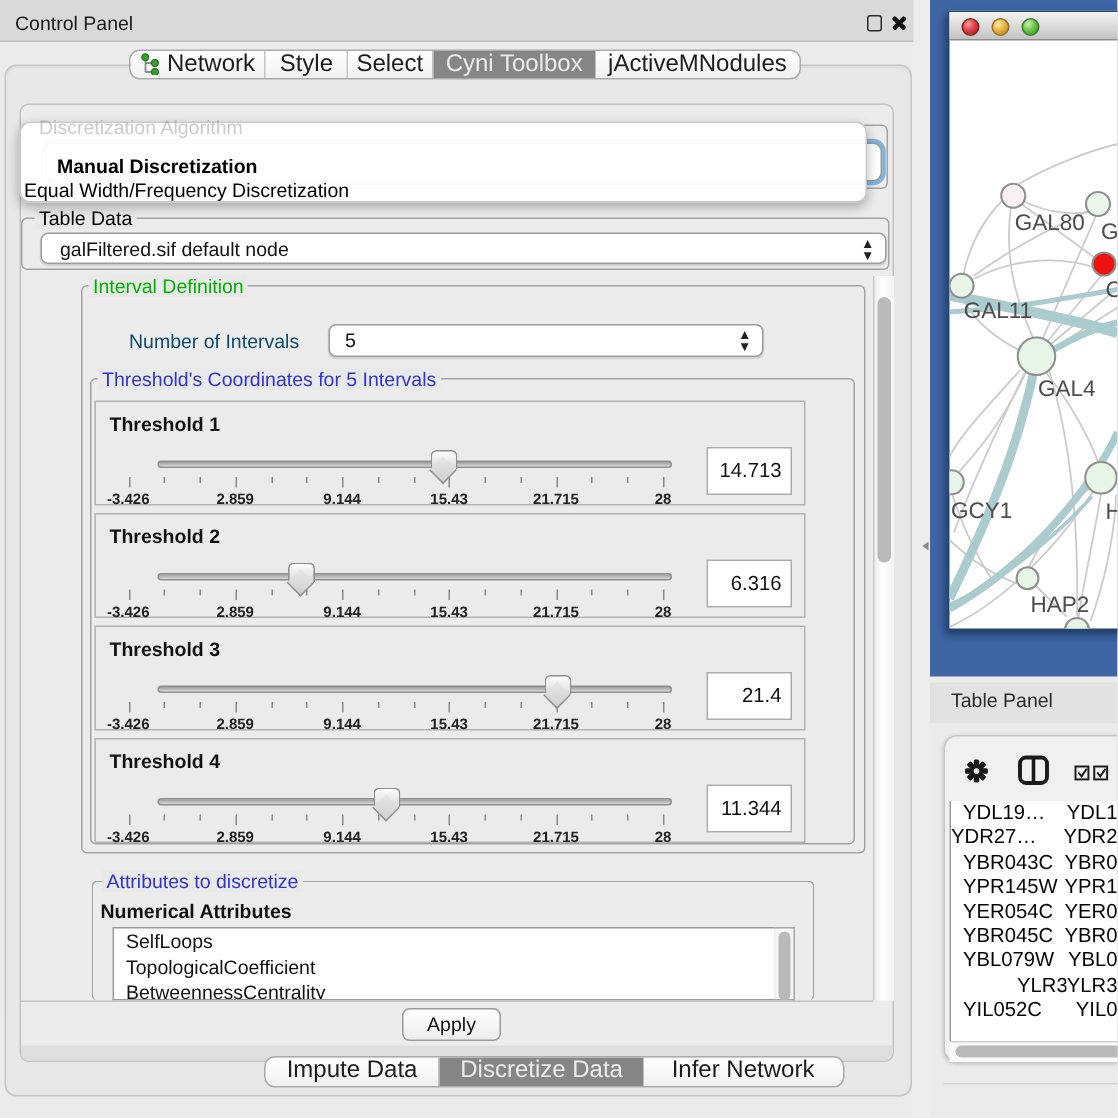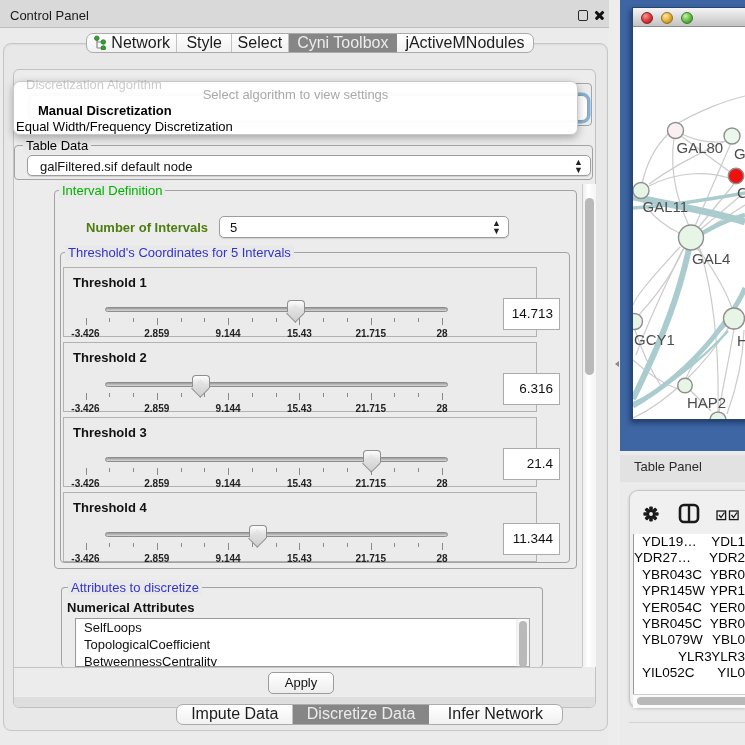--- a/index.html
+++ b/index.html
@@ -27,21 +27,21 @@
 .combo .cv { position:absolute; left:12px; top:50%; transform:translateY(-50%); }
 .combo .arr { position:absolute; right:7px; top:50%; transform:translateY(-50%); font-size:9px; color:#222; line-height:8px; text-align:center; }
 
 .thbox { position:absolute; left:63px; width:474px; height:70px; border:1px solid #b2b2b2; background:#ebebeb; }
 .thname { position:absolute; left:9px; top:7px; font-size:13px; font-weight:bold; color:#111; }
 .track { position:absolute; left:41px; top:39px; width:343px; height:5px; border-radius:3px; background:linear-gradient(#9b9b9b,#d9d9d9); border:1px solid #8d8d8d; }
 .thumb { position:absolute; width:18px; height:13px; border:1px solid #8f8f8f; border-bottom:none; border-radius:4px 4px 0 0; background:linear-gradient(#fdfdfd,#d8d8d8); }
 .thumbpt { position:absolute; width:12.7px; height:12.7px; transform:rotate(45deg); border-right:1px solid #8f8f8f; border-bottom:1px solid #8f8f8f; background:linear-gradient(135deg,#e8e8e8,#cfcfcf); }
 .tick { position:absolute; width:1px; background:#8a8a8a; }
 .tlab { position:absolute; font-size:10px; font-weight:bold; color:#222; transform:translateX(-50%); top:60px; }
-.tfield { position:absolute; left:407px; top:30px; width:57px; height:32px; background:#ffffff; border:1px solid #ababab; font-size:13.5px; color:#111; text-align:right; line-height:30px; padding-right:6px;margin-left:32px; }
+.tfield { position:absolute; left:407px; top:30px; width:57px; height:32px; background:#ffffff; border:1px solid #ababab; font-size:13.5px; color:#111; text-align:right; line-height:30px; padding-right:6px; }
 
 #numlist { position:absolute; left:75px; top:618px; width:441px; height:49px; background:#fff; border:1px solid #999; border-right:none; font-size:13px; color:#111; overflow:hidden; }
 #numlist div { padding-left:8px; height:17px; line-height:17px; }
 
 .sbtrack { position:absolute; background:linear-gradient(90deg,#efefef,#ffffff 40%,#f4f4f4); border-left:1px solid #c9c9c9; }
 .sbthumb { position:absolute; background:#b9b9b9; border-radius:5px; }
 
 #applybtn { left:268px; top:672px; width:66px; height:22px; background:linear-gradient(#ffffff,#ededed); border:1px solid #9b9b9b; border-radius:5px; font-size:13px; color:#111; text-align:center; line-height:20px; }
 #bottabs { left:176px; top:704px; width:387px; height:20.5px; }
 
@@ -95,21 +95,21 @@
   <span class="tlabel" style="left:8px;">Table Data</span>
 </div>
 <div class="combo" style="left:27px; top:155px; width:564px; height:21px;">
   <span class="cv">galFiltered.sif default node</span>
   <span class="arr">▲<br>▼</span>
 </div>
 
 <div class="tpanel" style="left:54px; top:190px; width:523px; height:379px;">
   <span class="tlabel" style="color:#00b200; left:4px;">Interval Definition</span>
 </div>
-<div class="abs" style="left:86px; top:220px; font-size:13px; font-weight:bold; color:#4d7c0f;">Number of Intervals</div>
+<div class="abs" style="left:86px; top:220px; font-size:13px; font-weight:normal; color:#0c4a6e;">Number of Intervals</div>
 <div class="combo" style="left:219px; top:216px; width:290px; height:22px;">
   <span class="cv" style="left:10px;">5</span>
   <span class="arr">▲<br>▼</span>
 </div>
 
 <div class="tpanel" style="left:60px; top:252px; width:510px; height:311px;">
   <span class="tlabel" style="color:#3333cc; left:4px;">Threshold's Coordinates for 5 Intervals</span>
 </div>
 
 <div id="thholder">
@@ -248,21 +248,20 @@
 
 <div class="abs" style="left:14px; top:667px; width:568px; height:1px; background:#c4c4c4;"></div>
 <div class="abs" id="applybtn">Apply</div>
 <div class="abs pill" id="bottabs">
   <div class="tabseg" style="width:117px;">Impute Data</div>
   <div class="tabseg sel" style="width:136px;">Discretize Data</div>
   <div class="tabseg" style="width:134px;">Infer Network</div>
 </div>
 
 <div class="abs" id="popup">
-  <div style="position:absolute; left:0; top:5px; width:100%; text-align:center; font-size:13px; color:#a9a9a9;">Select algorithm to view settings</div>
   <div style="position:absolute; left:2px; top:21px; font-size:13px; font-weight:bold; color:#000;margin-left:22px;">Manual Discretization</div>
   <div style="position:absolute; left:2px; top:37px; font-size:13px; color:#000;">Equal Width/Frequency Discretization</div>
 </div>
 <div class="abs" style="left:26px; top:77px; font-size:13px; color:rgba(130,130,130,0.42); z-index:60;">Discretization Algorithm</div>
 
 <div class="abs" id="divider"></div>
 <div class="abs" style="left:615px; top:361px; width:0; height:0; border-top:3px solid transparent; border-bottom:3px solid transparent; border-right:4.5px solid #8a8a8a;"></div>
 <div class="abs" id="desktop"></div>
 <div class="abs" id="netwin">
   <div id="nettitle">

